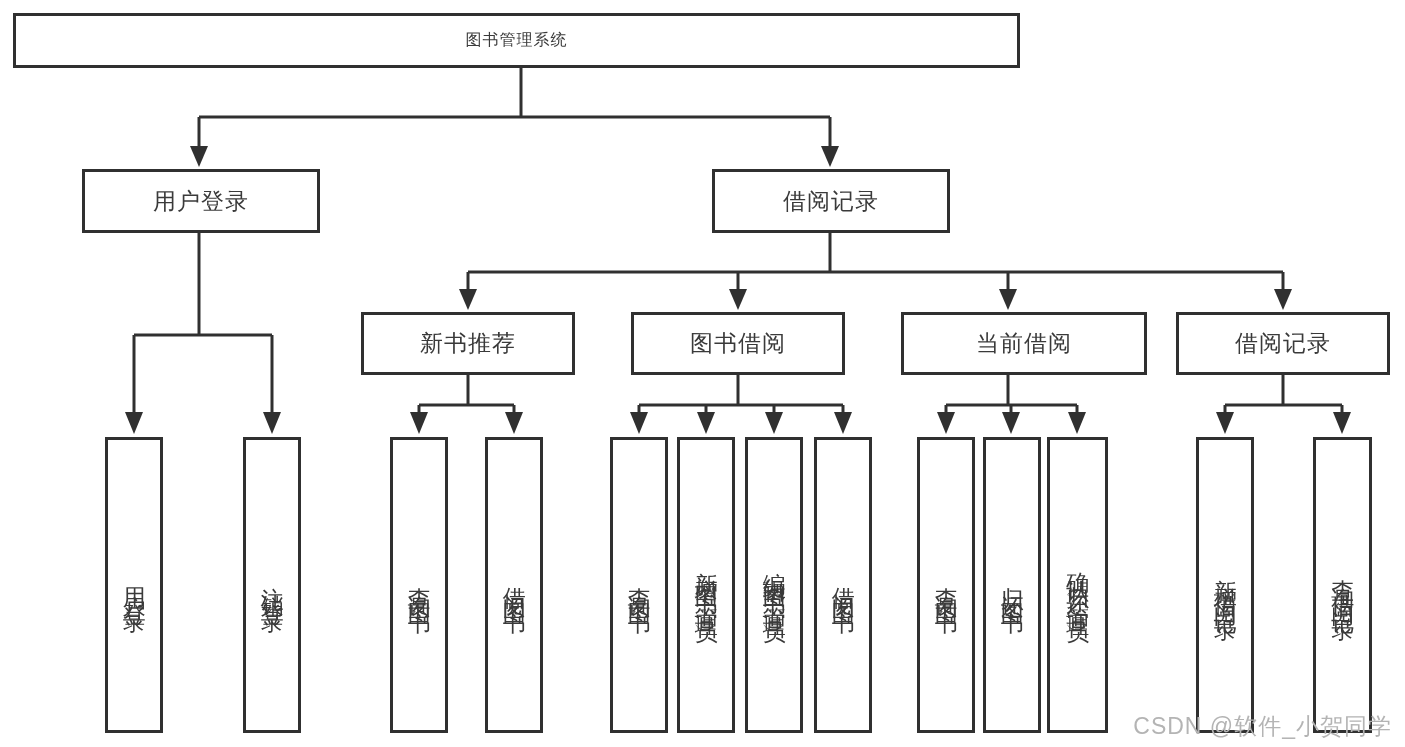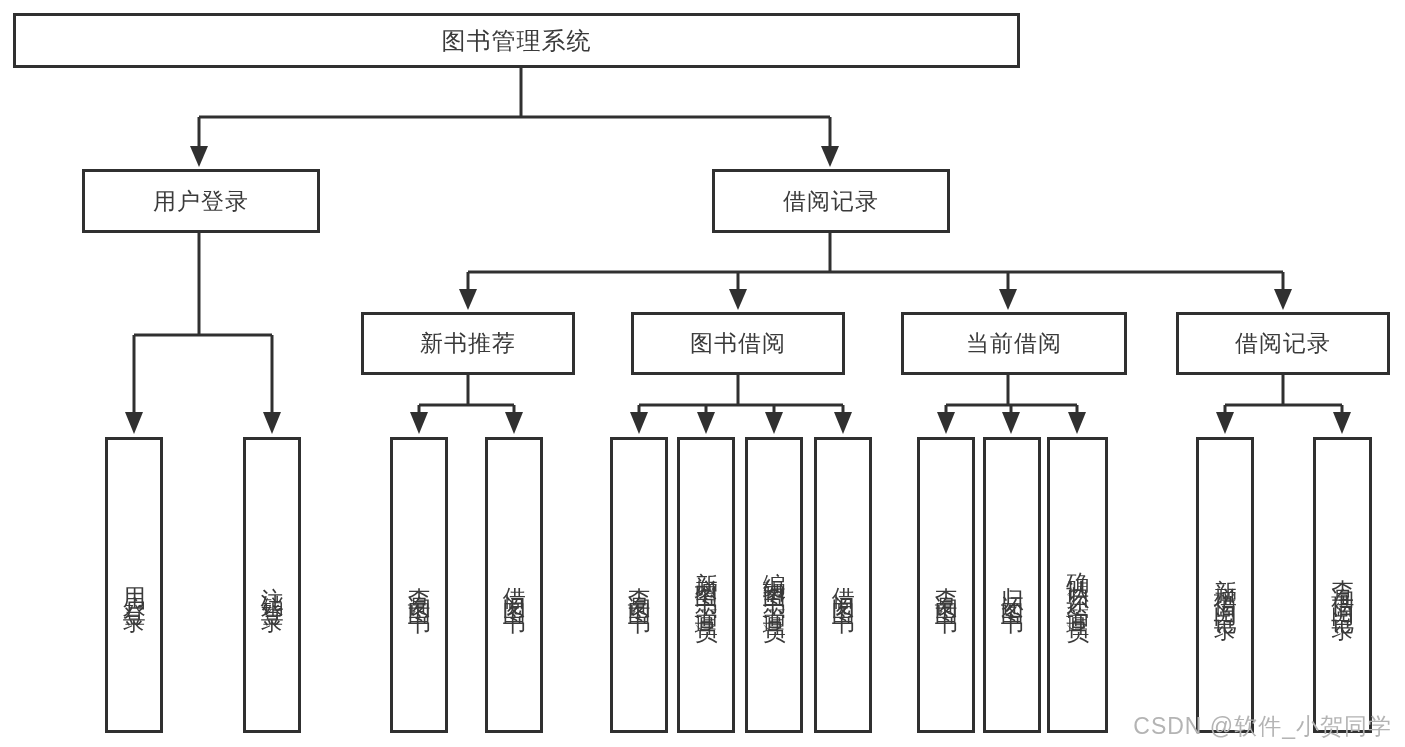--- a/index.html
+++ b/index.html
@@ -31,21 +31,21 @@
     align-items: center;
     justify-content: center;
     z-index: 1;
   }
   .box.h span {
     font-size: 23px;
     letter-spacing: 1px;
     white-space: nowrap;
   }
   .box.root span {
-    font-size: 24px;
+    font-size: 16px;
   }
   .box.v span {
     writing-mode: vertical-rl;
     text-orientation: mixed;
     font-size: 23px;
     line-height: 1.1;
     letter-spacing: 8px;
     white-space: nowrap;
   }
   .box.v.tight span {
@@ -162,21 +162,21 @@
   <div class="box h" style="left:712px; top:169px; width:238px; height:64px;">
     <span>借阅记录</span>
   </div>
 
   <div class="box h" style="left:631px; top:312px; width:214px; height:63px;">
     <span>图书借阅</span>
   </div>
   <div class="box h" style="left:361px; top:312px; width:214px; height:63px;">
     <span>新书推荐</span>
   </div>
-  <div class="box h" style="left:901px; top:312px; width:226px; height:63px;align-items:center;">
+  <div class="box h" style="left:901px; top:312px; width:246px; height:63px;align-items:center;">
     <span>当前借阅</span>
   </div>
   <div class="box h" style="left:1176px; top:312px; width:214px; height:63px;">
     <span>借阅记录</span>
   </div>
 
   <div class="box v" style="left:105px; top:437px; width:58px; height:296px;">
     <span>用户登录</span>
   </div>
   <div class="box v" style="left:243px; top:437px; width:58px; height:296px;">

